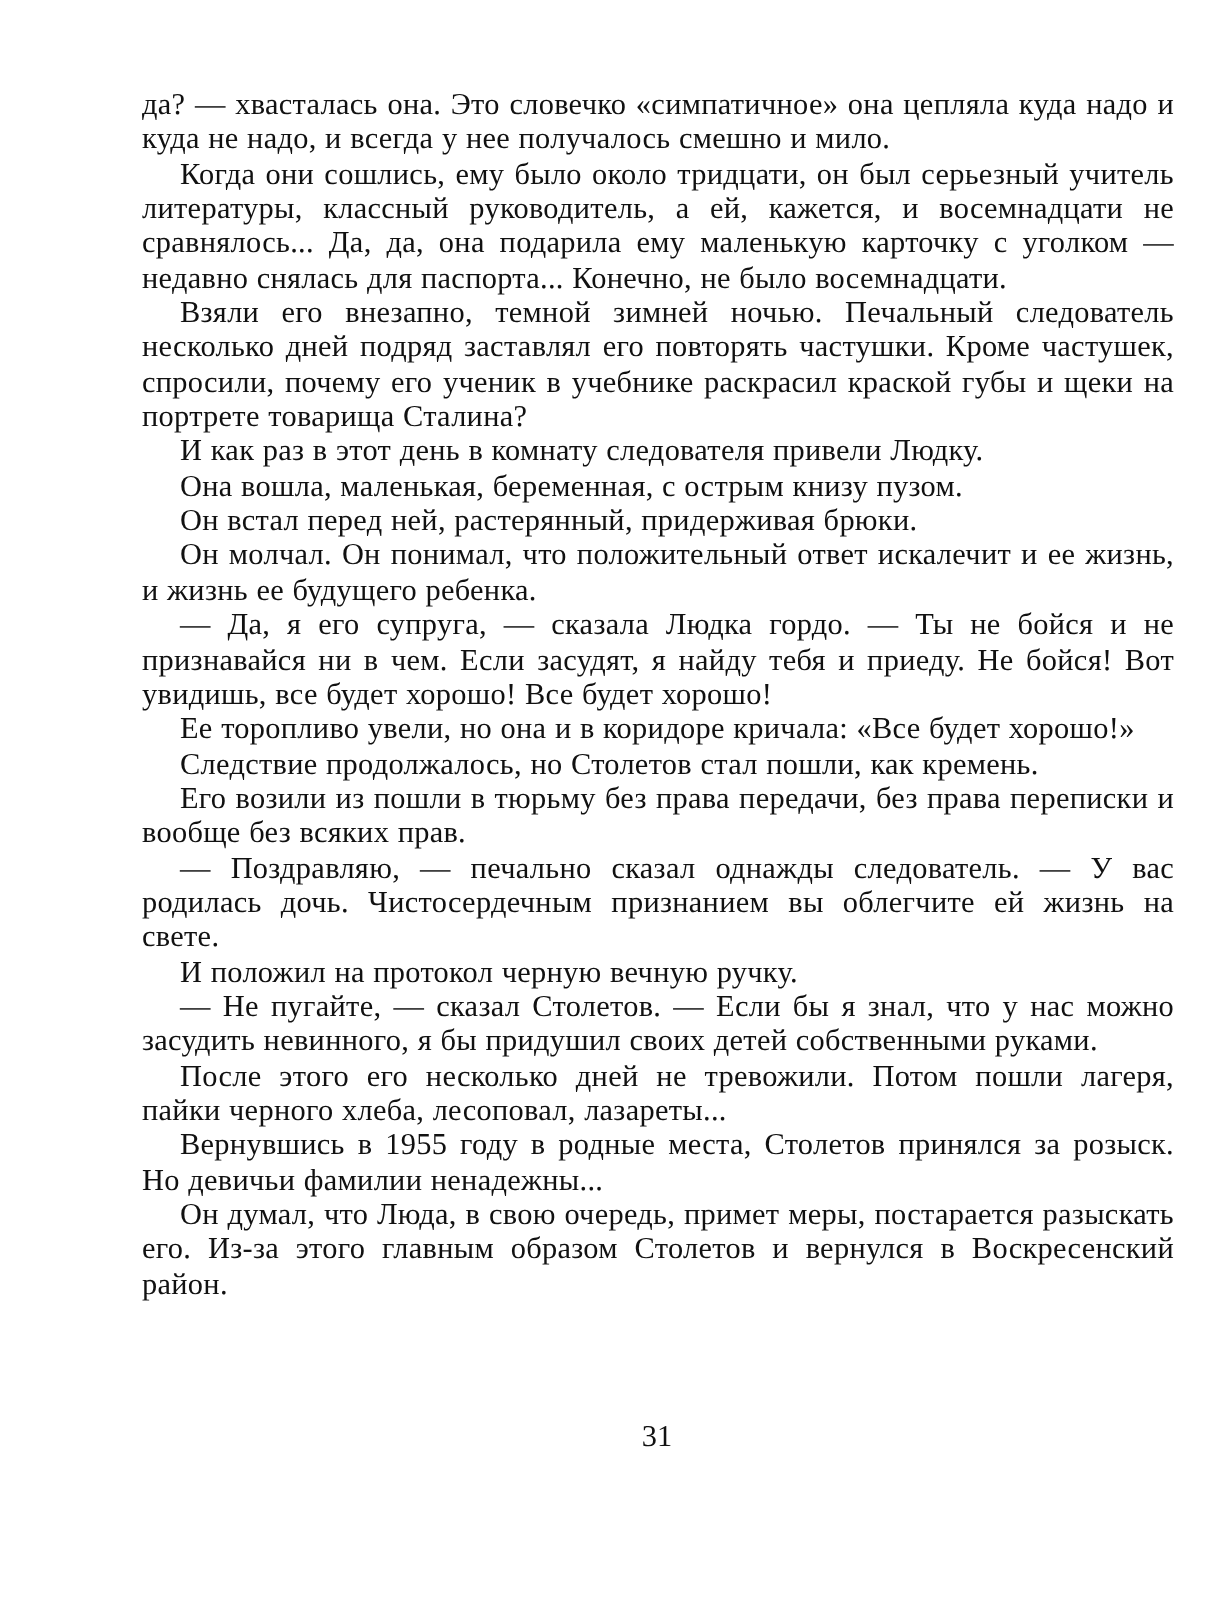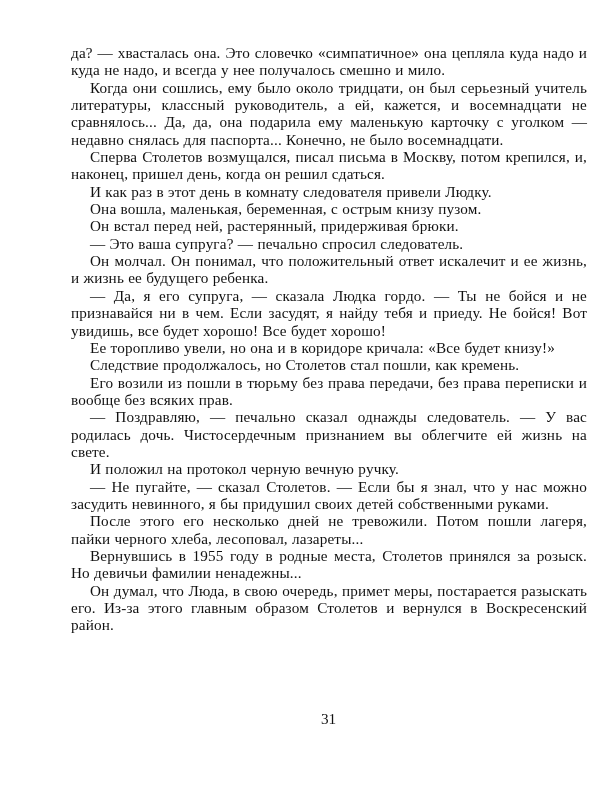--- a/index.html
+++ b/index.html
@@ -57,28 +57,27 @@
   }
 </style>
 </head>
 <body>
 
 <div class="page">
   <div class="text-block">
 
     <p class="para noindent">да? — хвасталась она. Это словечко «симпатичное» она цепляла куда надо и куда не надо, и всегда у нее получалось смешно и мило.</p>
     <p class="para">Когда они сошлись, ему было около тридцати, он был серьезный учитель литературы, классный руководитель, а ей, кажется, и восемнадцати не сравнялось... Да, да, она подарила ему маленькую карточку с уголком — недавно снялась для паспорта... Конечно, не было восемнадцати.</p>
-    <p class="para">Сперва Столетов возмущался, писал письма в Москву, потом крепился, и, наконец, пришел день, когда он решил сдаться.</p>
+    <p class="para">Взяли его внезапно, темной зимней ночью. Печальный следователь несколько дней подряд заставлял его повторять частушки. Кроме частушек, спросили, почему его ученик в учебнике раскрасил краской губы и щеки на портрете товарища Сталина?</p>
     <p class="para">И как раз в этот день в комнату следователя привели Людку.</p>
     <p class="para">Она вошла, маленькая, беременная, с острым книзу пузом.</p>
     <p class="para">Он встал перед ней, растерянный, придерживая брюки.</p>
-    <p class="para">— Это ваша супруга? — печально спросил следователь.</p>
     <p class="para">Он молчал. Он понимал, что положительный ответ искалечит и ее жизнь, и жизнь ее будущего ребенка.</p>
     <p class="para">— Да, я его супруга, — сказала Людка гордо. — Ты не бойся и не признавайся ни в чем. Если засудят, я найду тебя и приеду. Не бойся! Вот увидишь, все будет хорошо! Все будет хорошо!</p>
-    <p class="para">Ее торопливо увели, но она и в коридоре кричала: «Все будет книзу!»</p>
+    <p class="para">Ее торопливо увели, но она и в коридоре кричала: «Все будет хорошо!»</p>
     <p class="para">Следствие продолжалось, но Столетов стал пошли, как кремень.</p>
     <p class="para">Его возили из пошли в тюрьму без права передачи, без права переписки и вообще без всяких прав.</p>
     <p class="para">— Поздравляю, — печально сказал однажды следователь. — У вас родилась дочь. Чистосердечным признанием вы облегчите ей жизнь на свете.</p>
     <p class="para">И положил на протокол черную вечную ручку.</p>
     <p class="para">— Не пугайте, — сказал Столетов. — Если бы я знал, что у нас можно засудить невинного, я бы придушил своих детей собственными руками.</p>
     <p class="para">После этого его несколько дней не тревожили. Потом пошли лагеря, пайки черного хлеба, лесоповал, лазареты...</p>
     <p class="para">Вернувшись в 1955 году в родные места, Столетов принялся за розыск. Но девичьи фамилии ненадежны...</p>
     <p class="para">Он думал, что Люда, в свою очередь, примет меры, постарается разыскать его. Из-за этого главным образом Столетов и вернулся в Воскресенский район.</p>
 
   </div>

